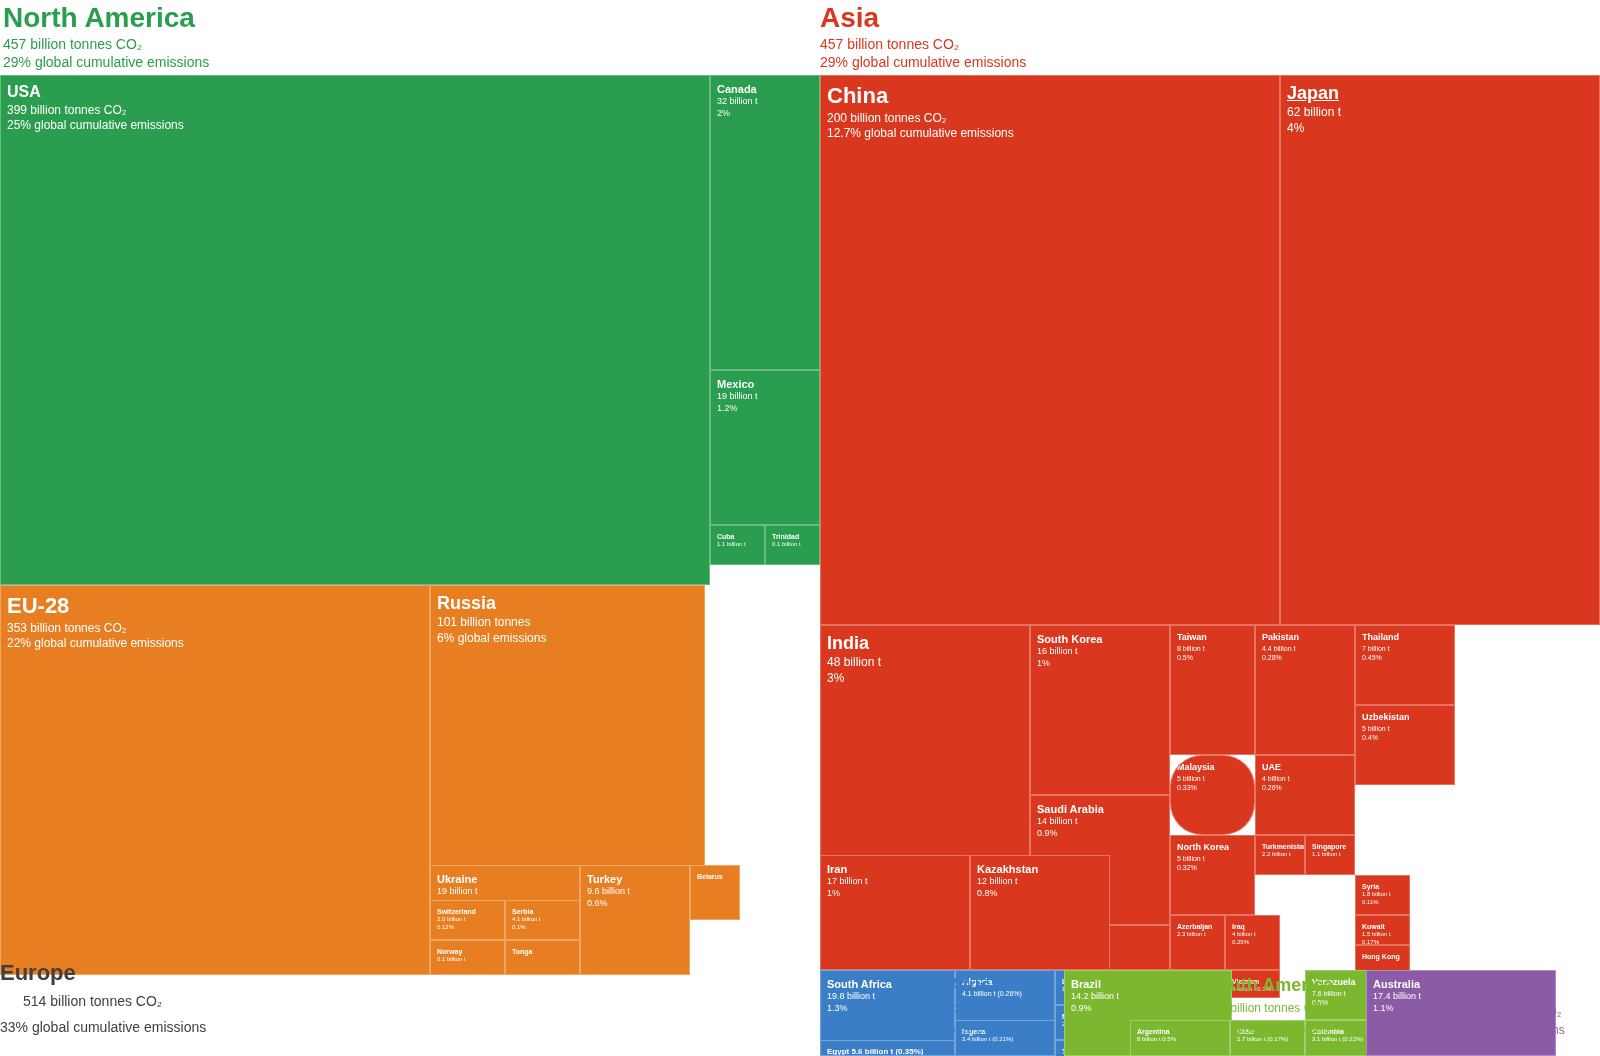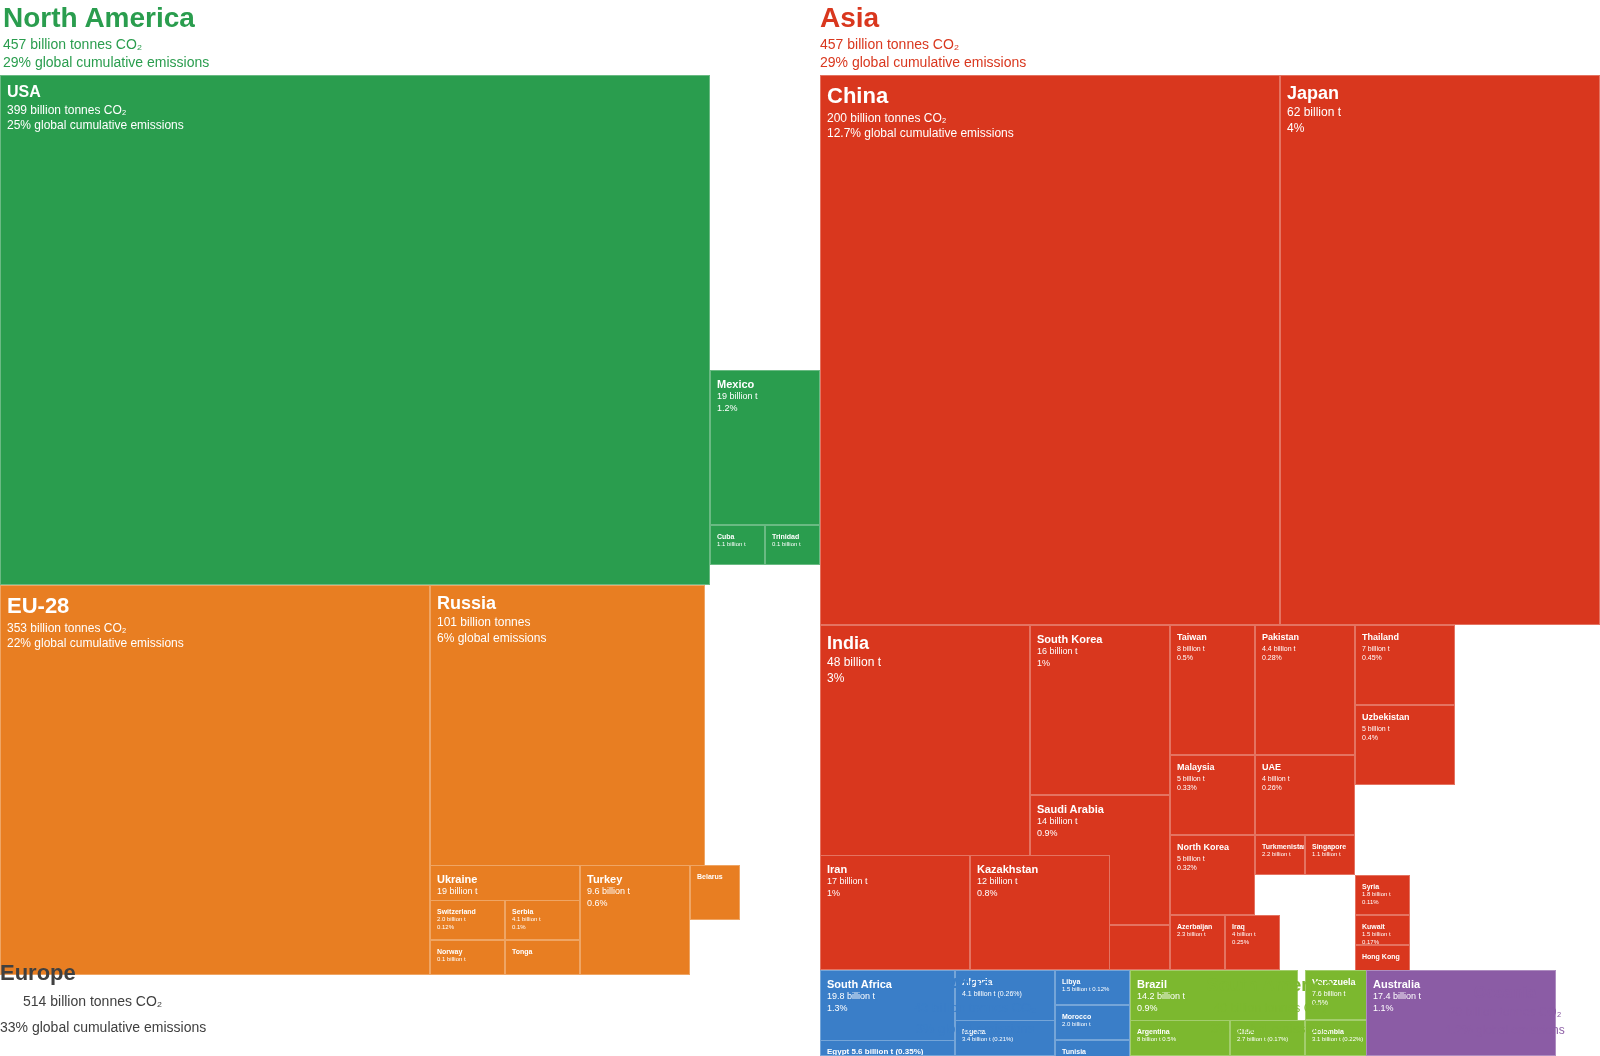--- a/index.html
+++ b/index.html
@@ -77,20 +77,27 @@
   <div style="position:absolute;top:54px;left:820px;color:#d9371e;font-size:14px;font-family:Arial,sans-serif;">29% global cumulative emissions</div>
 
   <div class="cell green" style="left:0;top:75px;width:710px;height:510px;">
     <div class="cell-label">
       <span class="country">USA</span>
       <span class="value">399 billion tonnes CO₂</span>
       <span class="pct">25% global cumulative emissions</span>
     </div>
   </div>
 
+  <div class="cell green" style="left:710px;top:75px;width:110px;height:295px;">
+    <div class="cell-label small">
+      <span class="country">Canada</span>
+      <span class="value">32 billion t</span>
+      <span class="pct">2%</span>
+    </div>
+  </div>
 
   <div class="cell green" style="left:710px;top:370px;width:110px;height:155px;">
     <div class="cell-label small">
       <span class="country">Mexico</span>
       <span class="value">19 billion t</span>
       <span class="pct">1.2%</span>
     </div>
   </div>
 
   <div class="cell green" style="left:710px;top:525px;width:55px;height:40px;">
@@ -177,21 +184,21 @@
   <div class="cell red" style="left:820px;top:75px;width:460px;height:550px;">
     <div class="cell-label">
       <span class="country" style="font-size:22px;">China</span>
       <span class="value">200 billion tonnes CO₂</span>
       <span class="pct">12.7% global cumulative emissions</span>
     </div>
   </div>
 
   <div class="cell red" style="left:1280px;top:75px;width:320px;height:550px;">
     <div class="cell-label">
-      <span class="country" style="font-size:18px;">Japan</span>
+      <span class="country" style="font-size:18px;text-decoration:underline;">Japan</span>
       <span class="value">62 billion t</span>
       <span class="pct">4%</span>
     </div>
   </div>
 
   <div class="cell red" style="left:820px;top:625px;width:210px;height:345px;">
     <div class="cell-label">
       <span class="country" style="font-size:18px;">India</span>
       <span class="value">48 billion t</span>
       <span class="pct">3%</span>
@@ -238,21 +245,21 @@
   </div>
 
   <div class="cell red" style="left:1170px;top:625px;width:85px;height:130px;">
     <div class="cell-label tiny">
       <span class="country">Taiwan</span>
       <span class="value">8 billion t</span>
       <span class="pct">0.5%</span>
     </div>
   </div>
 
-  <div class="cell red" style="left:1170px;top:755px;width:85px;height:80px;">
+  <div class="cell red" style="left:1170px;top:755px;width:85px;height:80px;border-radius:32px;">
     <div class="cell-label tiny">
       <span class="country">Malaysia</span>
       <span class="value">5 billion t</span>
       <span class="pct">0.33%</span>
     </div>
   </div>
 
   <div class="cell red" style="left:1170px;top:835px;width:85px;height:80px;">
     <div class="cell-label tiny">
       <span class="country">North Korea</span>
@@ -419,21 +426,21 @@
       <span class="country" style="font-size:8px;">Egypt 5.6 billion t (0.35%)</span>
     </div>
   </div>
 
   <div style="position:absolute;bottom:18px;left:820px;color:#3a7ec8;font-size:18px;font-weight:bold;font-family:Arial,sans-serif;text-align:center;width:310px;">
     Africa<br>
     <span style="font-size:13px;font-weight:normal;">43 billion tonnes CO₂</span><br>
     <span style="font-size:13px;font-weight:normal;">3% global emissions</span>
   </div>
 
-  <div class="cell lime" style="left:1130px;top:970px;width:168px;height:86px;">
+  <div class="cell lime" style="left:1064px;top:970px;width:168px;height:86px;">
     <div class="cell-label small">
       <span class="country">Brazil</span>
       <span class="value">14.2 billion t</span>
       <span class="pct">0.9%</span>
     </div>
   </div>
 
   <div class="cell lime" style="left:1305px;top:970px;width:105px;height:50px;">
     <div class="cell-label tiny">
       <span class="country">Venezuela</span>

